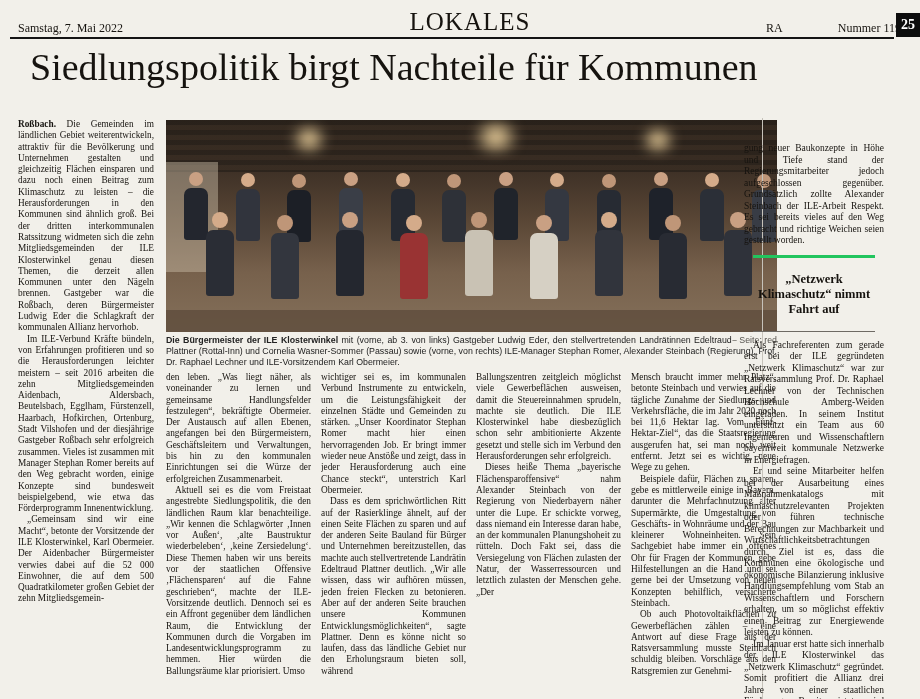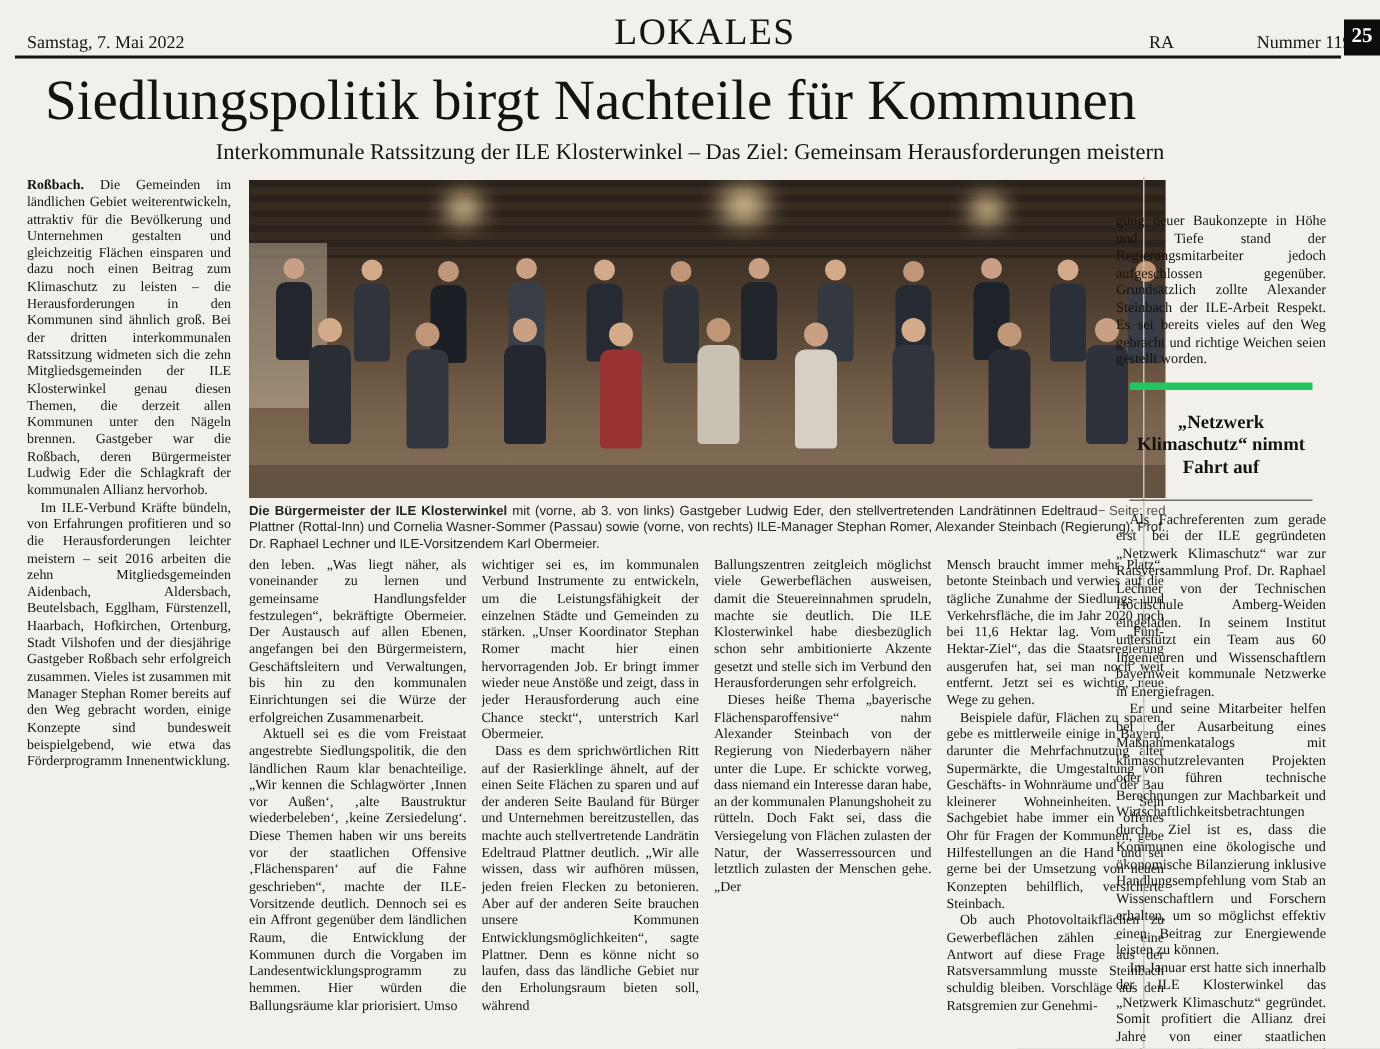--- a/index.html
+++ b/index.html
@@ -23,21 +23,21 @@
   .textcol{position:absolute;text-align:justify;overflow:hidden;}
   .textcol p{margin:0;}
   .textcol p.indent{text-indent:9px;}
   .col-left{left:18px;top:119px;width:136px;height:580px;font-size:9.3px;line-height:11.3px;}
   .bodycol{top:372px;width:145px;height:327px;font-size:9.3px;line-height:11.3px;}
   .bc0{left:166px;} .bc1{left:321px;} .bc2{left:476px;} .bc3{left:631px;}
   .sidebar{left:744px;top:119px;width:140px;height:580px;font-size:9.5px;line-height:11.5px;margin-top:24px;}
   .lead-bold{font-weight:bold;}
   .pull-quote{margin:9px 8px;padding:16px 0;border-top:1px solid #6e6a64;border-bottom:1px solid #6e6a64;
               text-align:center;font-weight:bold;font-size:13px;line-height:16px;}
-  .sb-heading{margin:8px 9px;padding:14px 0;border-top:5px solid #22c55e;border-bottom:1px solid #6e6a64;
+  .sb-heading{margin:8px 9px;padding:14px 0;border-top:3px solid #22c55e;border-bottom:1px solid #6e6a64;
               text-align:center;font-weight:bold;font-size:12.5px;line-height:15px;}
   .credit-right{float:right;font-style:normal;}
   .divider-v{position:absolute;left:762px;top:118px;width:1px;height:581px;background:#c6c2ba;}
   
   .photo{position:absolute;left:166px;top:120px;width:611px;height:212px;overflow:hidden;
          background:linear-gradient(180deg,#241d17 0%,#3c2f25 22%,#5a4736 48%,#77614c 72%,#84705a 100%);}
   .ceiling{position:absolute;left:0;top:0;width:100%;height:52px;
            background:repeating-linear-gradient(180deg,#2a221b 0 5px,#382c22 5px 10px);opacity:.85;}
   .glow{position:absolute;border-radius:50%;filter:blur(6px);background:radial-gradient(circle,#f5d9a2 0%,rgba(245,217,162,0) 70%);}
   .g1{left:120px;top:6px;width:46px;height:26px;}
@@ -59,25 +59,25 @@
 <div class="page">
 
   <div class="mast-date">Samstag, 7. Mai 2022</div>
   <div class="mast-section">LOKALES</div>
   <div class="mast-edition">RA</div>
   <div class="mast-issue">Nummer 119</div>
   <div class="page-num-box">25</div>
   <div class="mast-rule"></div>
 
   <div class="headline">Siedlungspolitik birgt Nachteile für Kommunen</div>
-  <div class="subheadline">Interkommunale Ratssitzung der ILE Klosterwinkel – Das Ziel: Gemeinsam Herausforderungen meistern</div>
 
   <div class="textcol col-left">
     <p><span class="lead-bold">Roßbach.</span><span> Die Gemeinden im ländlichen Gebiet weiterentwickeln, attraktiv für die Bevölkerung und Unternehmen gestalten und gleichzeitig Flächen einsparen und dazu noch einen Beitrag zum Klimaschutz zu leisten – die Herausforderungen in den Kommunen sind ähnlich groß. Bei der dritten interkommunalen Ratssitzung widmeten sich die zehn Mitgliedsgemeinden der ILE Klosterwinkel genau diesen Themen, die derzeit allen Kommunen unter den Nägeln brennen. Gastgeber war die Roßbach, deren Bürgermeister Ludwig Eder die Schlagkraft der kommunalen Allianz hervorhob.</span></p>
     <p class="indent">Im ILE-Verbund Kräfte bündeln, von Erfahrungen profitieren und so die Herausforderungen leichter meistern – seit 2016 arbeiten die zehn Mitgliedsgemeinden Aidenbach, Aldersbach, Beutelsbach, Egglham, Fürstenzell, Haarbach, Hofkirchen, Ortenburg, Stadt Vilshofen und der diesjährige Gastgeber Roßbach sehr erfolgreich zusammen. Vieles ist zusammen mit Manager Stephan Romer bereits auf den Weg gebracht worden, einige Konzepte sind bundesweit beispielgebend, wie etwa das Förderprogramm Innenentwicklung.</p>
+    <p class="indent">„Gemeinsam sind wir eine Macht“, betonte der Vorsitzende der ILE Klosterwinkel, Karl Obermeier. Der Aidenbacher Bürgermeister verwies dabei auf die 52 000 Einwohner, die auf dem 500 Quadratkilometer großen Gebiet der zehn Mitgliedsgemein-</p>
   </div>
 
   <div class="photo" id="photo">
     <div class="ceiling"></div>
     <div class="glow g1"></div>
     <div class="glow g2"></div>
     <div class="glow g3"></div>
     <div class="window"></div>
     <div class="floor"></div>
   <div class="fig" style="left: 18px; top: 52px; width: 24px;">

